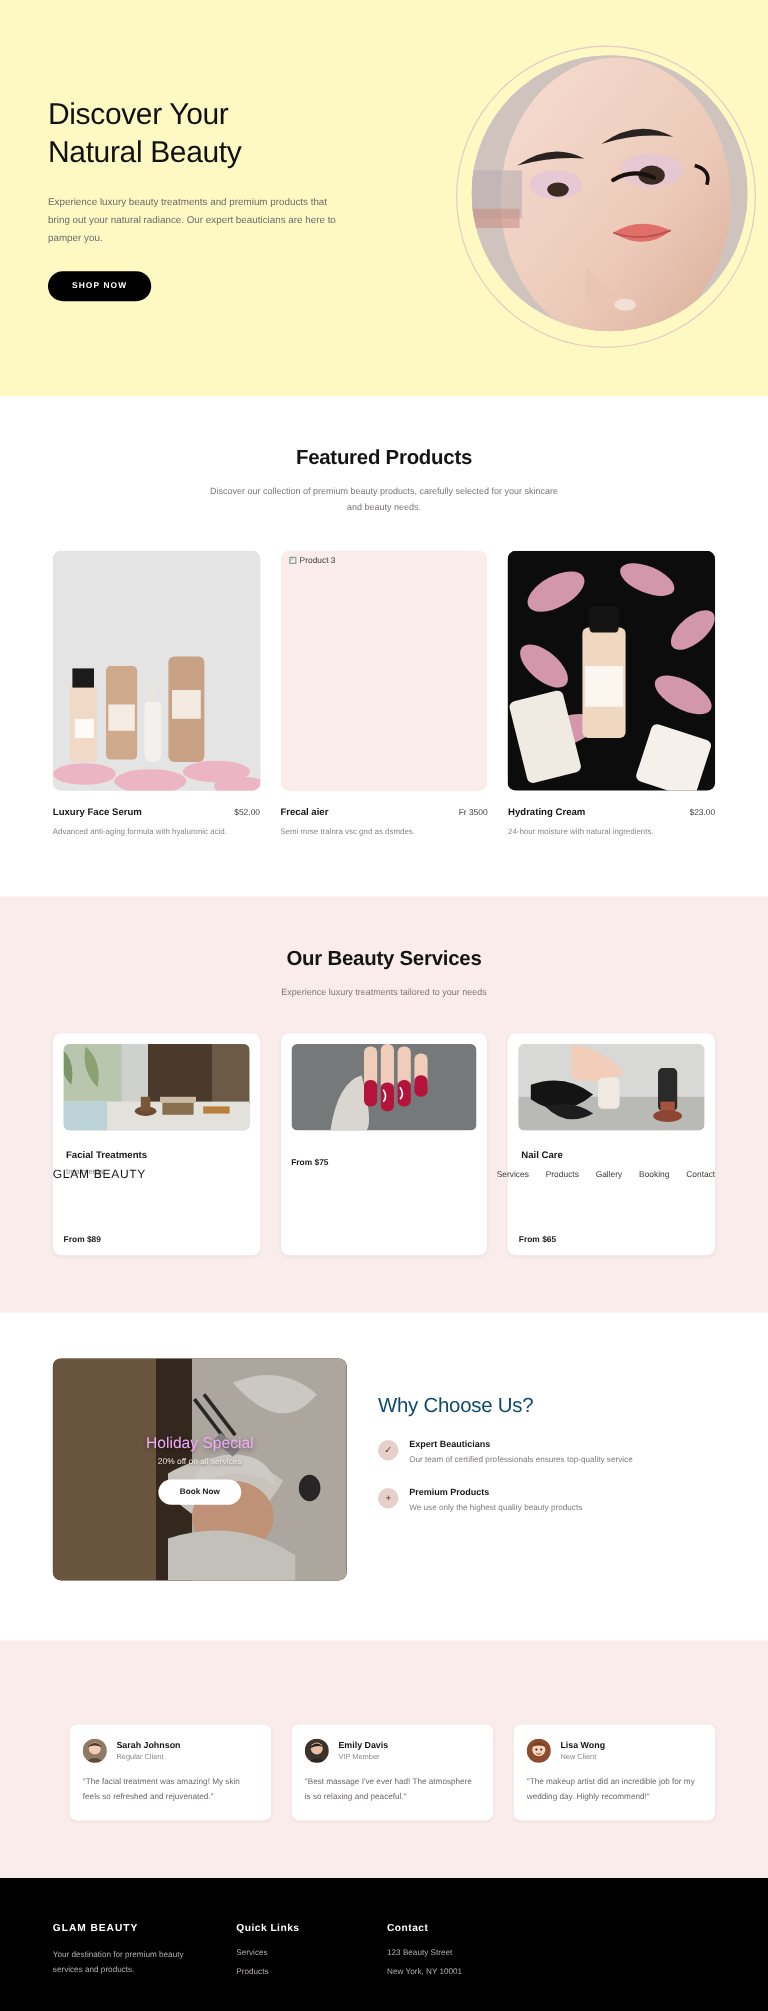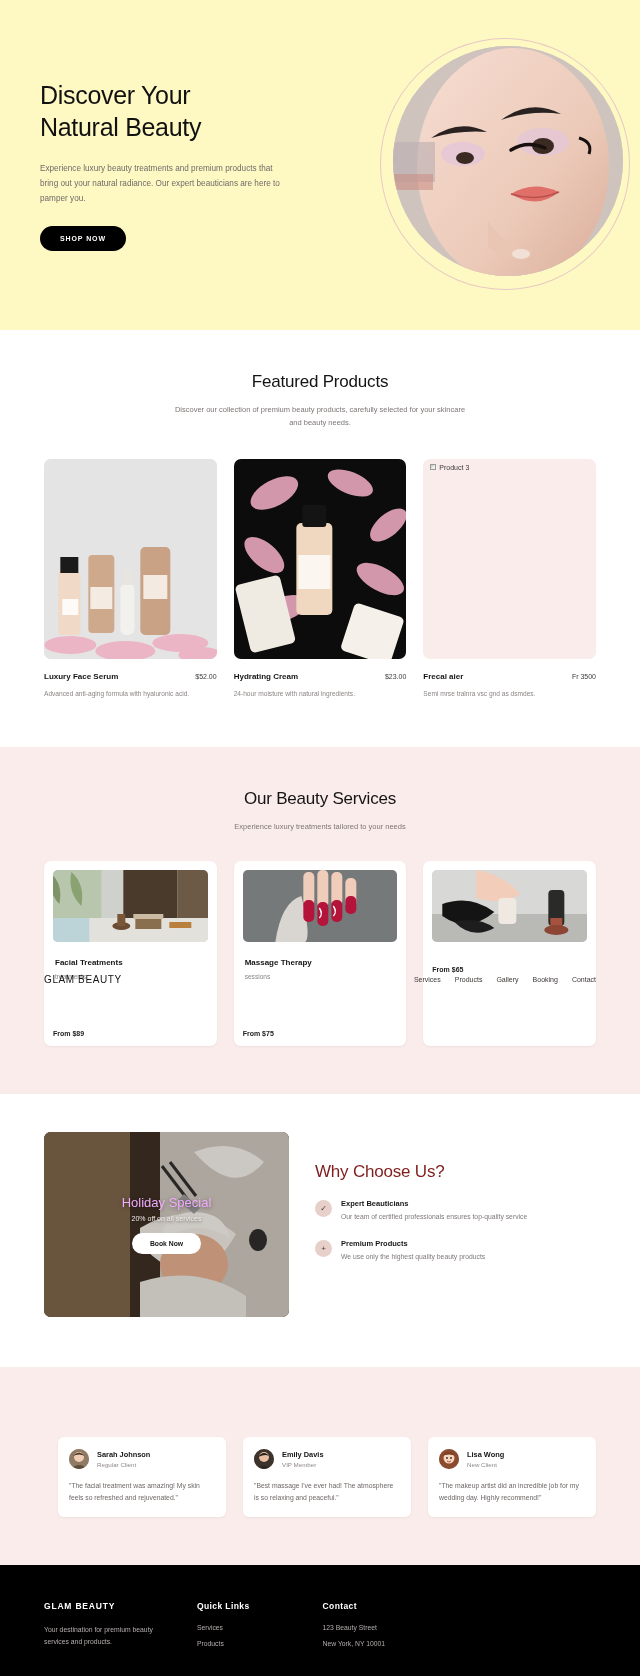--- a/index.html
+++ b/index.html
@@ -76,21 +76,21 @@
   }
   .hero-photo svg { display:block; width:100%; height:100%; }
 
   
   .section { padding: 42px 44px 48px; }
   .sec-white { background: #fff; }
   .sec-pink  { background: #faeceb; }
   .sec-title {
     text-align: center;
     font-size: 17px;
-    font-weight: 400;
+    font-weight: 700;
     letter-spacing: -0.2px;
     color: #141414;
   }
   .sec-sub {
     margin: 11px auto 0;
     text-align: center;
     font-size: 7.5px;
     line-height: 1.75;
     color: #7d7775;
     max-width: 300px;
@@ -239,21 +239,21 @@
     font-weight: 700;
     color: #161616;
     padding: 7px 18px;
     cursor: pointer;
     font-family: "Liberation Sans", sans-serif;
   }
   .why-right { flex: 1; padding-top: 30px; }
   .why-title {
     font-size: 17px;
     font-weight: 400;
-    color: #7f1d1d;
+    color: #0c4a6e;
     letter-spacing: -0.2px;
   }
   .feature {
     margin-top: 17px;
     display: flex;
     gap: 9px;
     align-items: flex-start;
   }
   .feature-icon {
     width: 17px; height: 17px;
@@ -385,20 +385,34 @@
         </svg>
       </div>
       <div class="product-meta">
         <span class="product-name">Luxury Face Serum</span>
         <span class="product-price">$52.00</span>
       </div>
       <p class="product-desc">Advanced anti-aging formula with hyaluronic acid.</p>
     </article>
 
     <article class="product-card">
+      <div class="product-img broken">
+        <span class="broken-label">
+          <span class="broken-glyph"></span>
+          <span>Product 3</span>
+        </span>
+      </div>
+      <div class="product-meta">
+        <span class="product-name">Frecal aier</span>
+        <span class="product-price">Fr 3500</span>
+      </div>
+      <p class="product-desc">Semi mrse tralnra vsc gnd as dsmdes.</p>
+    </article>
+
+    <article class="product-card">
       <div class="product-img">
         <svg viewBox="0 0 180 200" preserveAspectRatio="xMidYMid slice" aria-hidden="true">
           <rect width="180" height="200" fill="#0d0c0c"></rect>
           <g fill="#e9a7bd" opacity=".9">
             <ellipse cx="44" cy="34" rx="26" ry="13" transform="rotate(-28 44 34)"></ellipse>
             <ellipse cx="120" cy="24" rx="24" ry="11" transform="rotate(22 120 24)"></ellipse>
             <ellipse cx="158" cy="66" rx="22" ry="11" transform="rotate(-40 158 66)"></ellipse>
             <ellipse cx="34" cy="96" rx="24" ry="12" transform="rotate(40 34 96)"></ellipse>
             <ellipse cx="150" cy="120" rx="26" ry="12" transform="rotate(28 150 120)"></ellipse>
             <ellipse cx="52" cy="150" rx="26" ry="12" transform="rotate(-18 52 150)"></ellipse>
@@ -408,34 +422,20 @@
           <rect x="68" y="96" width="32" height="34" fill="#fbf6ef"></rect>
           <rect x="12" y="120" width="46" height="70" rx="5" fill="#efeae2" transform="rotate(-14 35 155)"></rect>
           <rect x="116" y="150" width="52" height="50" rx="5" fill="#f5f1ea" transform="rotate(18 142 175)"></rect>
         </svg>
       </div>
       <div class="product-meta">
         <span class="product-name">Hydrating Cream</span>
         <span class="product-price">$23.00</span>
       </div>
       <p class="product-desc">24-hour moisture with natural ingredients.</p>
-    </article>
-
-    <article class="product-card">
-      <div class="product-img broken">
-        <span class="broken-label">
-          <span class="broken-glyph"></span>
-          <span>Product 3</span>
-        </span>
-      </div>
-      <div class="product-meta">
-        <span class="product-name">Frecal aier</span>
-        <span class="product-price">Fr 3500</span>
-      </div>
-      <p class="product-desc">Semi mrse tralnra vsc gnd as dsmdes.</p>
     </article>
 
   </div>
 </section>
 
 <section class="section sec-pink">
   <h2 class="sec-title">Our Beauty Services</h2>
   <p class="sec-sub">Experience luxury treatments tailored to your needs</p>
 
   <div class="service-grid">
@@ -479,40 +479,40 @@
           <g fill="#b5143a">
             <rect x="68" y="30" width="11" height="22" rx="5"></rect>
             <rect x="82" y="32" width="11" height="24" rx="5"></rect>
             <rect x="96" y="30" width="11" height="22" rx="5"></rect>
             <rect x="110" y="26" width="11" height="18" rx="5"></rect>
           </g>
           <path d="M84 38 q4 6 0 10" stroke="#fff" stroke-width="1.4" fill="none"></path>
           <path d="M98 36 q4 6 0 10" stroke="#fff" stroke-width="1.4" fill="none"></path>
         </svg>
       </div>
-      <div class="service-body">
-        <div class="service-title">Massage Therapy</div>
-        <div class="service-desc">sessions</div>
-      </div>
       <div class="service-price">From $75</div>
     </article>
 
     <article class="service-card">
       <div class="service-img">
         <svg viewBox="0 0 170 72" preserveAspectRatio="xMidYMid slice" aria-hidden="true">
           <rect width="170" height="72" fill="#d8d8d6"></rect>
           <rect x="0" y="44" width="170" height="28" fill="#b9b9b6"></rect>
           <path d="M52 0 q26 4 44 24 q-20 12 -44 4z" fill="#f2cdb9"></path>
           <path d="M18 34 q28 -10 52 8 q-26 22 -52 4z" fill="#141414"></path>
           <path d="M30 52 q24 -6 40 6 q-22 12 -40 -6z" fill="#1d1d1d"></path>
           <rect x="74" y="28" width="18" height="26" rx="4" fill="#efe9e2"></rect>
           <rect x="124" y="20" width="16" height="36" rx="4" fill="#2a2a2a"></rect>
           <rect x="126" y="48" width="12" height="12" fill="#a5523f"></rect>
           <ellipse cx="132" cy="60" rx="12" ry="5" fill="#8d4634"></ellipse>
         </svg>
+      </div>
+      <div class="service-body">
+        <div class="service-title">Nail Care</div>
+        <div class="service-desc"></div>
       </div>
       <div class="service-price">From $65</div>
     </article>
 
     <nav class="float-nav">
       <div class="float-brand">GLAM BEAUTY</div>
       <div class="float-links">
         <a href="#">Services</a>
         <a href="#">Products</a>
         <a href="#">Gallery</a>

